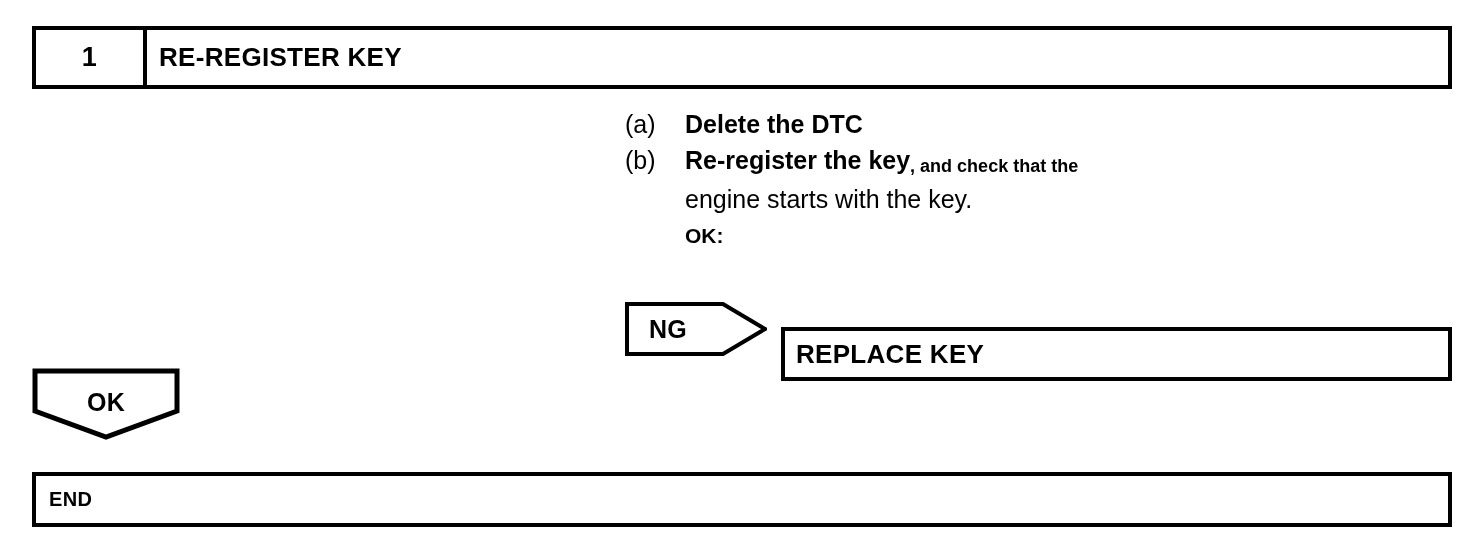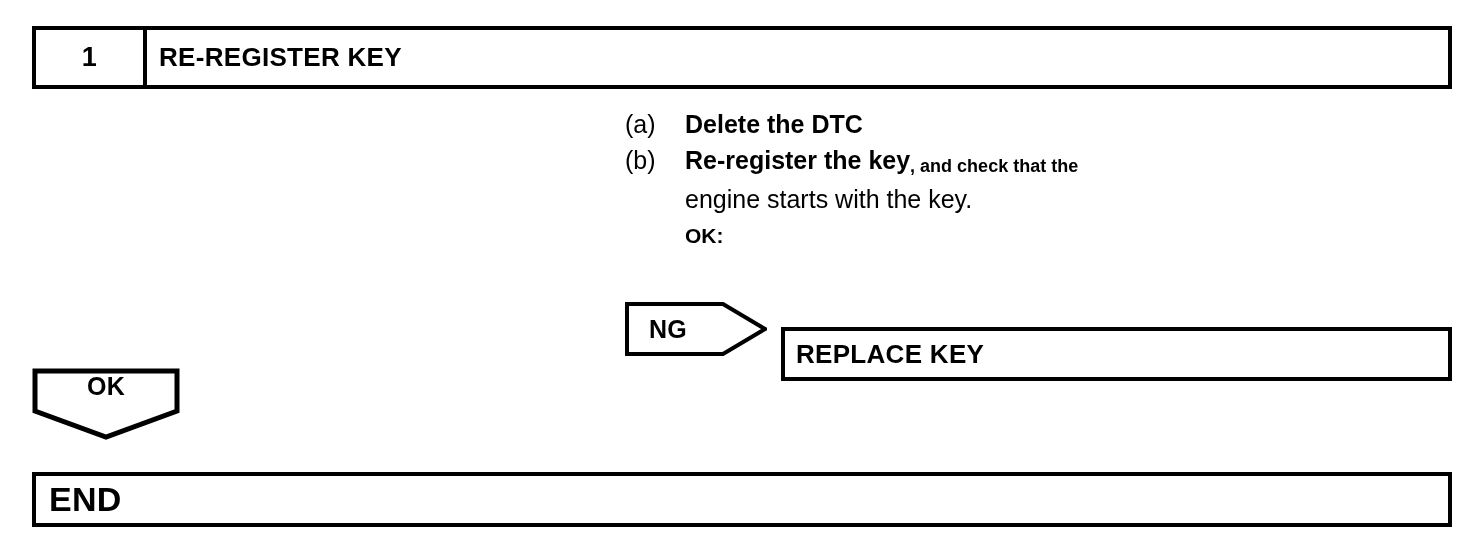--- a/index.html
+++ b/index.html
@@ -155,41 +155,41 @@
     height: 72px;
   }
   .ok-arrow svg {
     display: block;
     width: 148px;
     height: 72px;
   }
   .ok-arrow-label {
     position: absolute;
     left: 0;
-    top: 4px;
+    top: 20px;
     width: 148px;
     text-align: center;
     font-size: 25px;
     font-weight: bold;
     letter-spacing: 0.3px;
   }
 
   
   .end-box {
     position: absolute;
     left: 32px;
     top: 472px;
     width: 1420px;
     height: 55px;
     border: 4px solid #000;
     box-sizing: border-box;
     display: flex;
     align-items: center;
     padding-left: 13px;
-    font-size: 34px;
+    font-size: 20px;
     font-weight: bold;
     letter-spacing: 0.3px;
   }
 </style>
 </head>
 <body>
 
 <div class="canvas">
 
   <div class="step-box">

